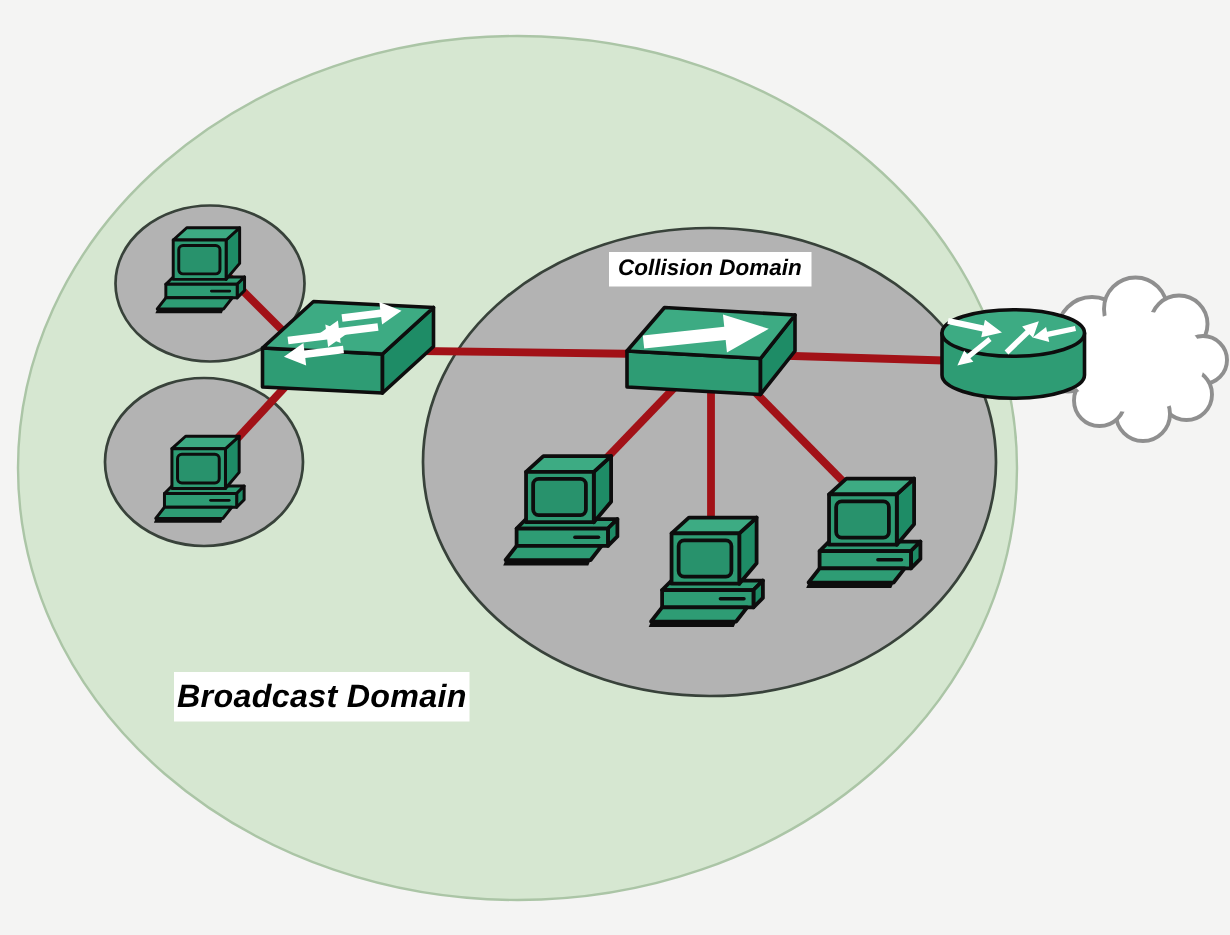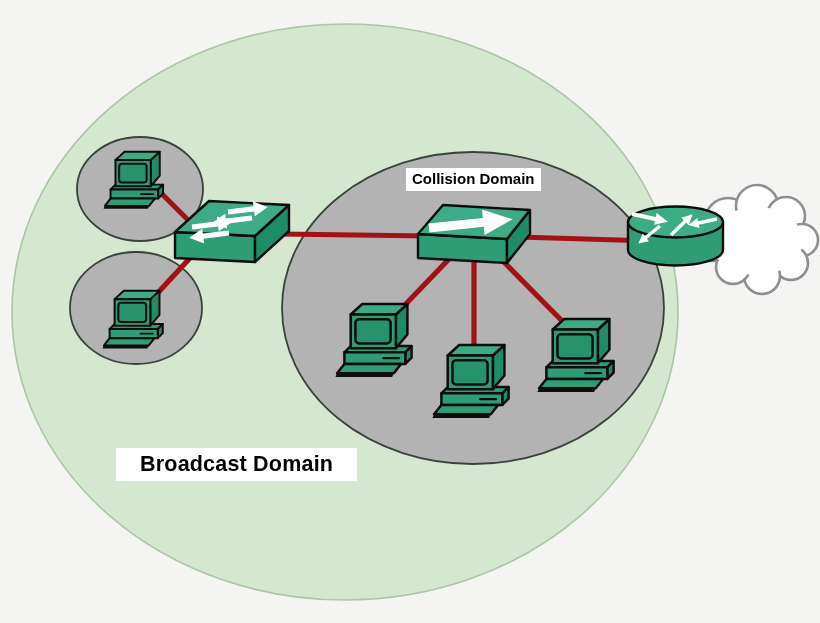--- a/index.html
+++ b/index.html
@@ -17,23 +17,23 @@
   .d{fill:var(--device-green-dark);}
   .scr{fill:var(--screen-green);}
   .o{stroke:var(--outline-black);stroke-width:2.4;stroke-linejoin:round;}
   .aw{fill:var(--arrow-white);stroke:none;}
   .cloudc{fill:var(--cloud-fill);stroke:var(--cloud-stroke);stroke-width:2.6;}
   .cloudcore{fill:var(--cloud-fill);stroke:none;}
   .slot{stroke:var(--outline-black);stroke-width:2.2;stroke-linecap:round;}
   .lip{fill:var(--outline-black);stroke:none;}
 
   .diagram-label{position:absolute;background:var(--label-bg);color:var(--label-fg);
-                 font-weight:700;white-space:nowrap;line-height:1.25;}
+                 font-weight:700;white-space:nowrap;line-height:1.25;font-style:italic;}
   #collision-label{left:406px;top:168px;font-size:15px;padding:2px 6px;}
-  #broadcast-label{left:116px;top:448px;font-size:21.5px;padding:3px 24px;letter-spacing:.2px;}
+  #broadcast-label{left:116px;top:448px;font-size:21.5px;padding:3px 2px;letter-spacing:.2px;}
 </style>
 </head>
 <body>
 
 <div class="stage">
   <svg width="820" height="623" viewBox="0 0 820 623">
     <defs>
 
       <polygon id="arr" points="0,-2.6 26,-2.6 26,-7.5 40,0 26,7.5 26,2.6 0,2.6"></polygon>
 

